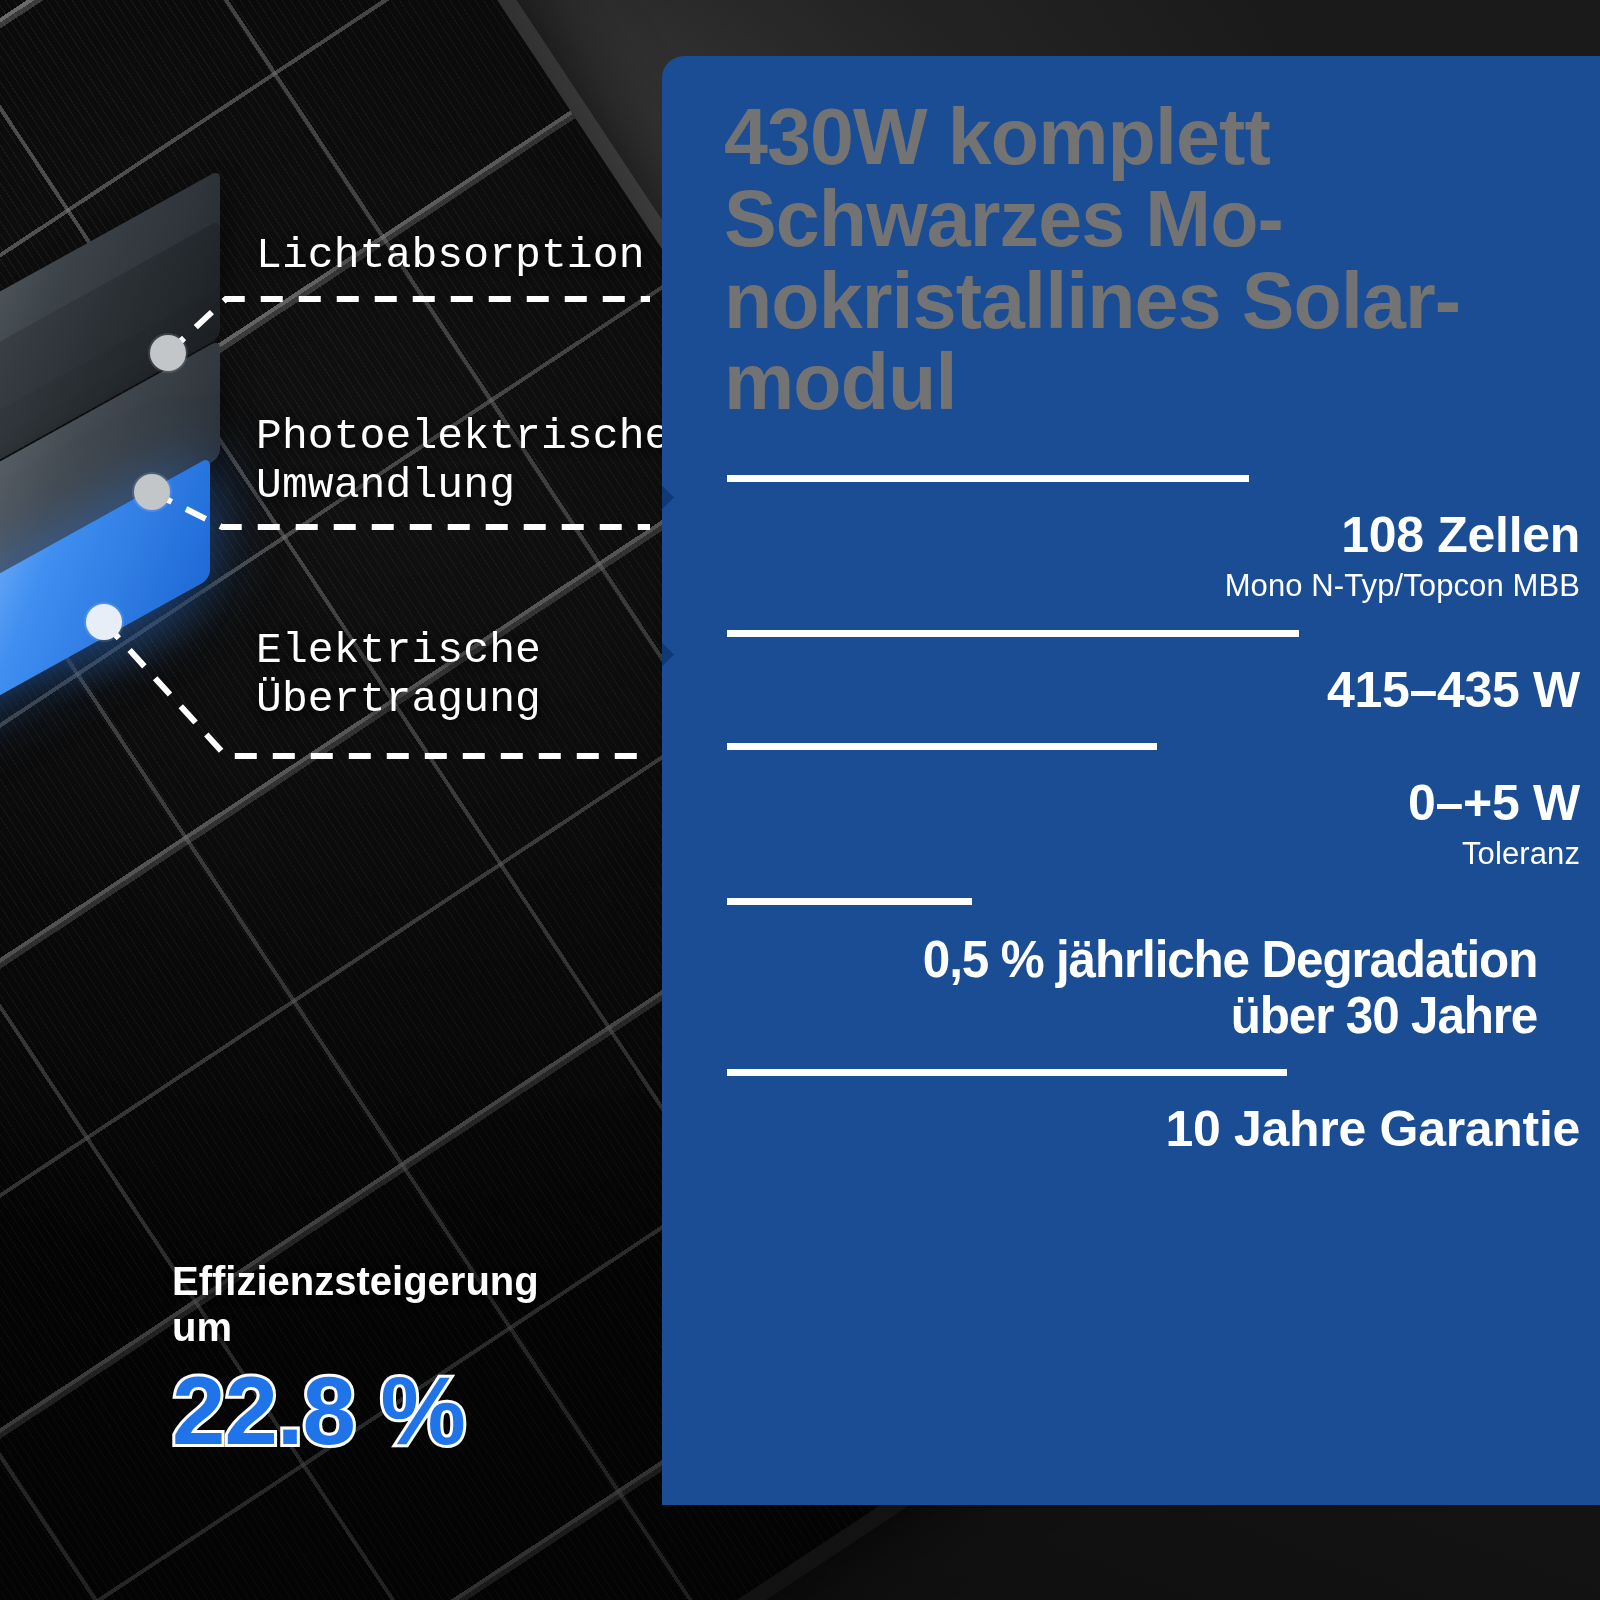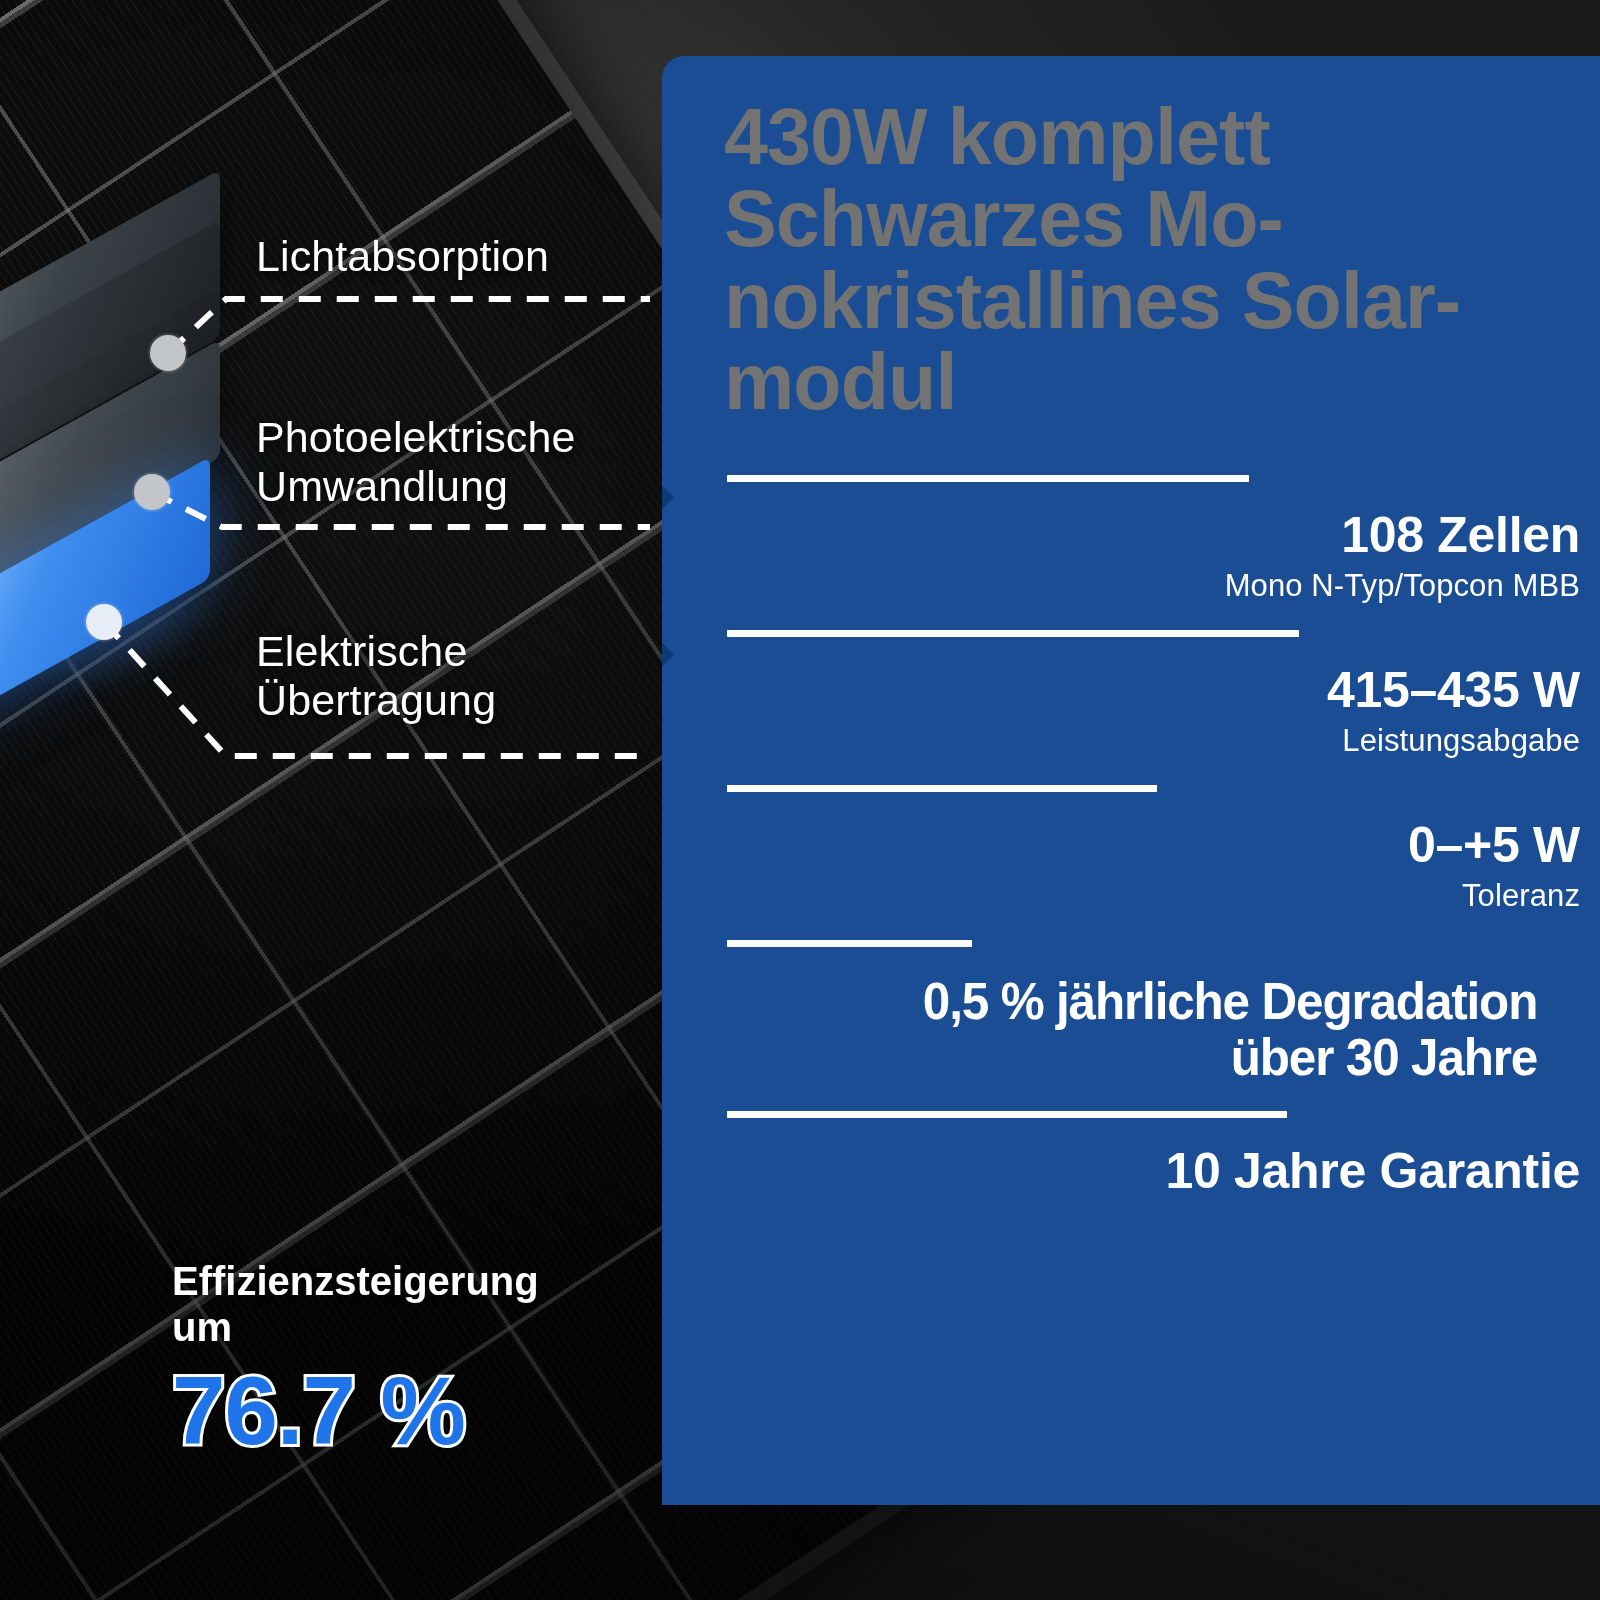--- a/index.html
+++ b/index.html
@@ -97,21 +97,21 @@
   }
 
   
   .dot{position:absolute;width:36px;height:36px;border-radius:50%;
        background:#c3c6c8;box-shadow:0 0 0 2px rgba(255,255,255,.12);}
   .dot-blue{background:#e8eef8;}
   svg.leaders{position:absolute;inset:0;width:1600px;height:1600px;pointer-events:none;}
 
   
   .callout{position:absolute;color:#fff;font-size:43px;line-height:1.13;
-    font-weight:400;letter-spacing:.1px;text-shadow:0 2px 10px rgba(0,0,0,.85);white-space:pre-line;}
+    font-weight:400;letter-spacing:.1px;text-shadow:0 2px 10px rgba(0,0,0,.85);white-space:pre-line;font-family:Liberation Mono, monospace;}
   .c1{left:256px;top:232px;}
   .c2{left:256px;top:413px;}
   .c3{left:256px;top:627px;}
 
   
   .eff{position:absolute;left:172px;top:1258px;width:460px;}
   .eff-label{color:#fff;font-size:40px;font-weight:700;line-height:1.16;white-space:pre-line;
     text-shadow:0 2px 8px rgba(0,0,0,.8);}
   .eff-value{margin-top:12px;font-size:96px;font-weight:700;line-height:1;color:#1e74e8;
     -webkit-text-stroke:6px #ffffff;paint-order:stroke fill;letter-spacing:-1px;}
@@ -175,21 +175,21 @@
 
   <div class="callout c1">Lichtabsorption</div>
   <div class="callout c2">Photoelektrische
 Umwandlung</div>
   <div class="callout c3">Elektrische
 Übertragung</div>
 
   <div class="eff">
     <div class="eff-label">Effizienzsteigerung
 um</div>
-    <div class="eff-value">76.7 %</div>
+    <div class="eff-value">22.8 %</div>
   </div>
 
   <div class="bluepanel">
     <div class="chevron"></div>
   </div>
 
   <div class="ptitle">430W komplett
 Schwarzes Mo-
 nokristallines Solar-
 modul</div>
@@ -198,21 +198,20 @@
 
     <div class="hr" style="width:522px;"></div>
     <div class="spec">
       <div class="spec-title">108 Zellen</div>
       <div class="spec-sub">Mono N-Typ/Topcon MBB</div>
     </div>
 
     <div class="hr" style="width:572px;"></div>
     <div class="spec">
       <div class="spec-title">415–435 W</div>
-      <div class="spec-sub">Leistungsabgabe</div>
     </div>
 
     <div class="hr" style="width:430px;"></div>
     <div class="spec">
       <div class="spec-title">0–+5 W</div>
       <div class="spec-sub">Toleranz</div>
     </div>
 
     <div class="hr" style="width:245px;"></div>
     <div class="spec">

